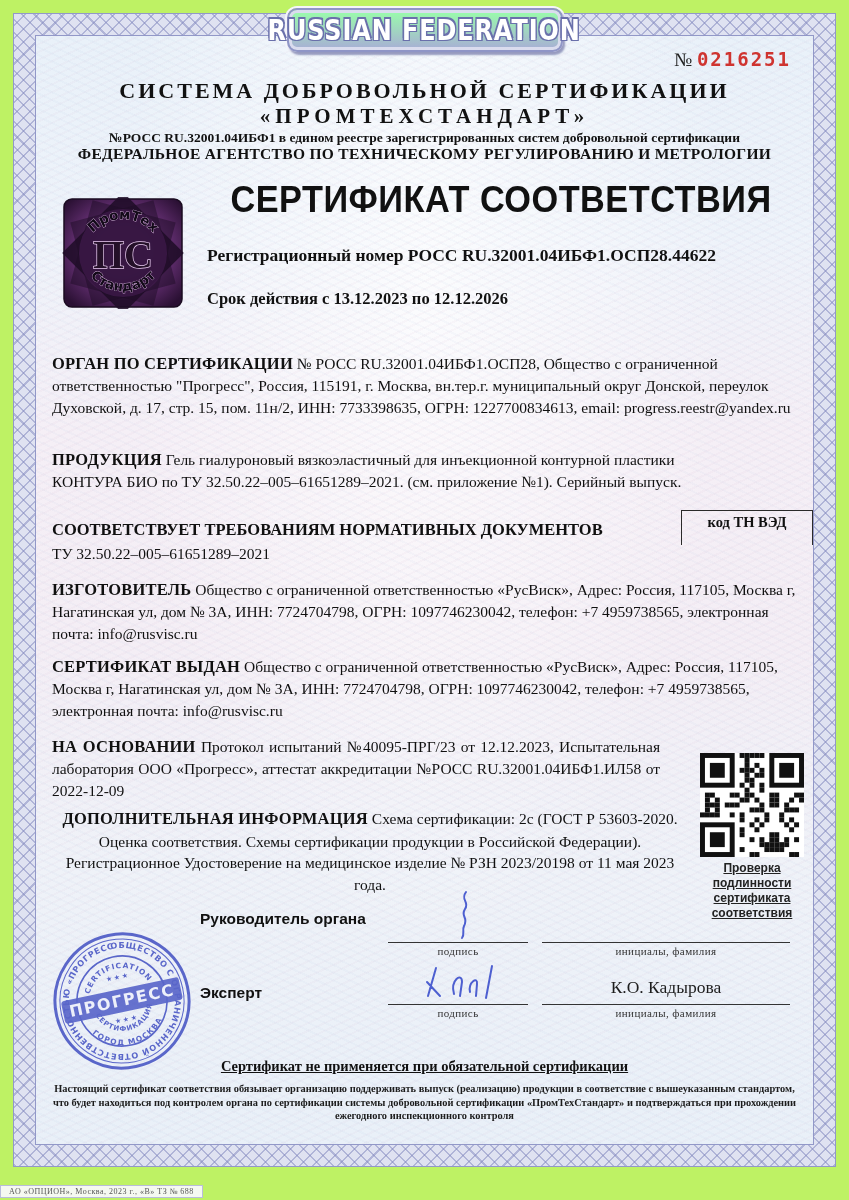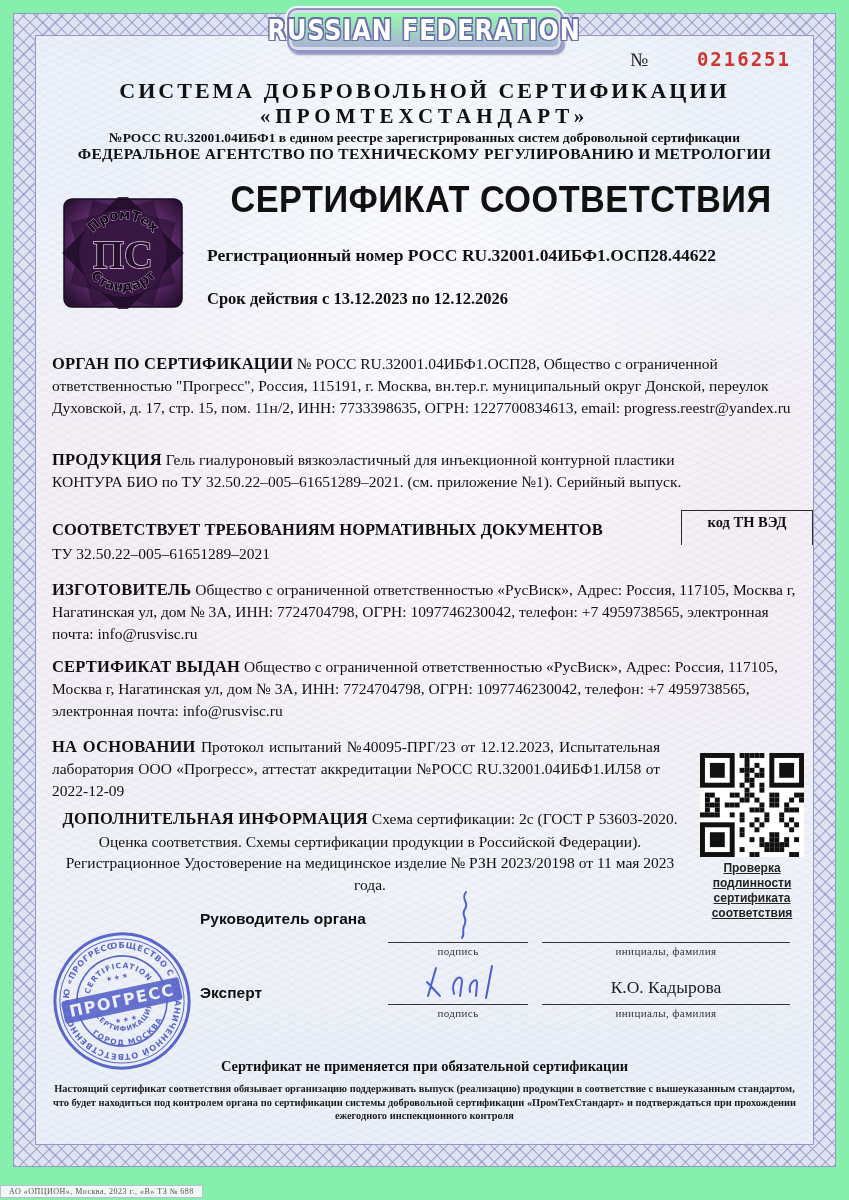--- a/index.html
+++ b/index.html
@@ -1,16 +1,16 @@
 <!DOCTYPE html>
 <html><head>
 <meta charset="utf-8">
 <style>
   html,body{margin:0;padding:0;background:#fff;}
-  .page{position:relative;width:849px;height:1200px;background:#86efac;overflow:hidden;
+  .page{position:relative;width:849px;height:1200px;background:#bef264;overflow:hidden;
         font-family:"Liberation Serif", serif;color:#111;}
   
   .border-band{position:absolute;left:13px;top:13px;right:13px;bottom:33px;
     border:1px solid #9298c8;
     background:
       repeating-linear-gradient(45deg, rgba(130,136,190,.5) 0 1.5px, transparent 1.5px 9px),
       repeating-linear-gradient(-45deg, rgba(130,136,190,.5) 0 1.5px, transparent 1.5px 9px),
       #dfe2f1;}
   .inner-area{position:absolute;left:35px;top:35px;right:35px;bottom:55px;
     border:1px solid #9298c8;
@@ -25,21 +25,21 @@
     background:linear-gradient(180deg,#bcc0e2,#9fa 0,#a8add6);
     border:2px solid #8f95c6;
     box-shadow:0 0 0 3px #dadcee inset, 2px 3px 2px rgba(110,116,165,.7), 0 0 0 2px #f4f4fa;
     display:flex;align-items:center;justify-content:center;z-index:5;}
   .badge span{font-family:"DejaVu Sans", sans-serif;font-weight:bold;font-size:26px;
     letter-spacing:1px;color:#fff;transform:scale(.92,1.08);white-space:nowrap;
     text-shadow:1.5px 1.5px 0 #6a70ab,-1.5px -1.5px 0 #6a70ab,1.5px -1.5px 0 #6a70ab,-1.5px 1.5px 0 #6a70ab;}
   .cert-number{position:absolute;top:48px;right:58px;font-size:19px;}
   .cert-number .no{color:#222;font-family:"Liberation Serif", serif;}
   .cert-number .digits{color:#cf3430;font-family:"DejaVu Sans Mono", monospace;
-    font-weight:bold;letter-spacing:2px;margin-left:44px;}
+    font-weight:bold;letter-spacing:2px;}
   
   .sys1{position:absolute;top:78px;left:0;right:0;text-align:center;font-weight:bold;
     font-size:22px;letter-spacing:3px;}
   .sys2{position:absolute;top:104px;left:0;right:0;text-align:center;font-weight:bold;
     font-size:21px;letter-spacing:5px;}
   .sys3{position:absolute;top:130px;left:0;right:0;text-align:center;font-weight:bold;font-size:13.5px;}
   .sys4{position:absolute;top:145px;left:0;right:0;text-align:center;font-weight:bold;font-size:15.5px;letter-spacing:.3px;}
   
   .main-title{position:absolute;top:179px;left:195px;right:42px;text-align:center;
     font-family:"Liberation Sans", sans-serif;font-weight:bold;font-size:35px;
@@ -85,21 +85,21 @@
   .name-1{top:915px;}
   .name-2{top:977px;}
   .autograph{position:absolute;}
   .auto-1{left:438px;top:890px;}
   .auto-2{left:420px;top:962px;}
   
   .stamp{position:absolute;left:36px;top:915px;width:172px;height:172px;
     transform:rotate(-12deg);opacity:.82;}
   
   .notice{position:absolute;top:1058px;left:0;right:0;text-align:center;
-    font-weight:bold;font-size:14.5px;}
+    font-weight:bold;font-size:14.5px;text-decoration:underline;}
   .fineprint{position:absolute;top:1082px;left:50px;right:50px;text-align:center;
     font-weight:bold;font-size:10.4px;line-height:1.3;color:#1c1c1c;}
   .imprint{position:absolute;top:1180px;left:0;right:0;}
   .imprint span{display:inline-block;background:rgba(250,250,253,.92);border:1px solid #b9bdd9;
     font-size:8px;color:#555;padding:1px 8px;letter-spacing:.5px;}
 </style>
 </head>
 <body>
 
 <div class="page">

